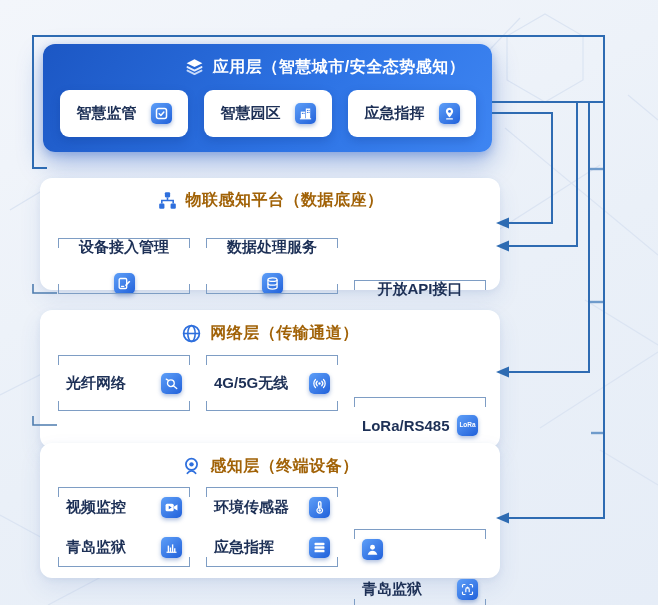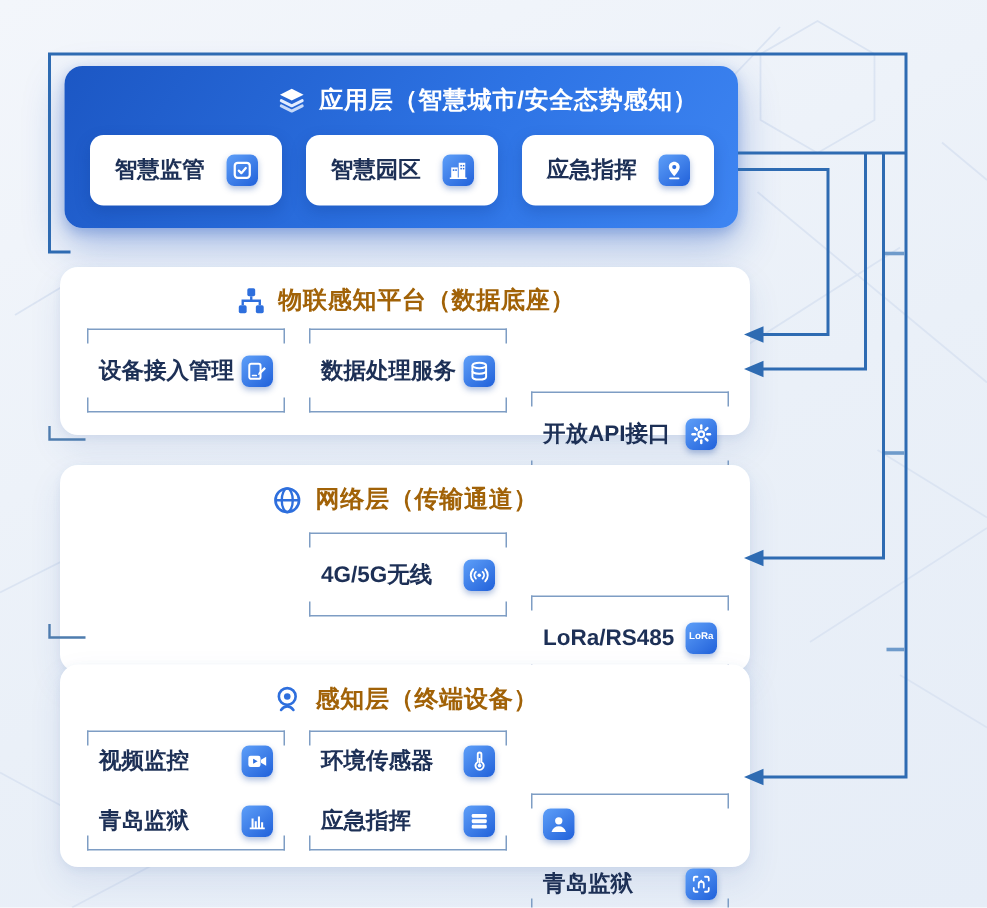--- a/index.html
+++ b/index.html
@@ -48,21 +48,21 @@
 
   
   .bbox { position:absolute; width:132px; display:flex; align-items:center;
           justify-content:space-between; padding:0 8px; font-size:15px; font-weight:700;
           color:#1d3056; white-space:nowrap; }
   .bbox::before { content:""; position:absolute; left:0; right:0; top:0; height:9px;
                   border:1.5px solid #7e9dc4; border-bottom:none; }
   .bbox::after  { content:""; position:absolute; left:0; right:0; bottom:0; height:9px;
                   border:1.5px solid #7e9dc4; border-top:none; }
   .bbox.b1 { left:18px; } .bbox.b2 { left:166px; } .bbox.b3 { left:314px;margin-top:42px; }
-  .iot-card  .bbox { top:41px; height:56px; }
+  .iot-card  .bbox { top:60px; height:56px;flex-direction:column; }
   .net-card  .bbox { top:45px; height:56px; }
   .perc-card .bbox { top:44px; height:80px; flex-direction:column; justify-content:center;
                      gap:19px; padding:0 8px; }
   .bbox .row { display:flex; width:100%; align-items:center; justify-content:space-between; }
 </style>
 </head>
 <body>
 
 <div id="canvas">
 
@@ -209,20 +209,30 @@
   <div class="card net-card">
     <div class="panel-header">
       <svg viewBox="0 0 24 24">
         <circle cx="12" cy="12" r="9" fill="none" stroke="#2e6fdd" stroke-width="2"></circle>
         <ellipse cx="12" cy="12" rx="4.2" ry="9" fill="none" stroke="#2e6fdd" stroke-width="1.8"></ellipse>
         <path d="M3 12 H21" stroke="#2e6fdd" stroke-width="1.8"></path>
       </svg>
       <span>网络层（传输通道）</span>
     </div>
 
+    <div class="bbox b1">
+      <span>光纤网络</span>
+      <span class="badge">
+        <svg viewBox="0 0 24 24">
+            <circle cx="11" cy="11.5" r="5.4" fill="none" stroke="#fff" stroke-width="2.1"></circle>
+            <path d="M15 15.6 L20.4 20" stroke="#fff" stroke-width="2.1" stroke-linecap="round"></path>
+            <path d="M3.6 5 L7 7" stroke="#fff" stroke-width="2.1" stroke-linecap="round"></path>
+          </svg>
+      </span>
+    </div>
     <div class="bbox b2">
       <span>4G/5G无线</span>
       <span class="badge">
         <svg viewBox="0 0 24 24">
             <circle cx="12" cy="12" r="1.9" fill="#fff"></circle>
             <g stroke="#fff" stroke-width="2" fill="none" stroke-linecap="round">
               <path d="M8.4 15.6 a5.1 5.1 0 0 1 0 -7.2"></path>
               <path d="M5.6 18.4 a9 9 0 0 1 0 -12.8"></path>
               <path d="M15.6 8.4 a5.1 5.1 0 0 1 0 7.2"></path>
               <path d="M18.4 5.6 a9 9 0 0 1 0 12.8"></path>

